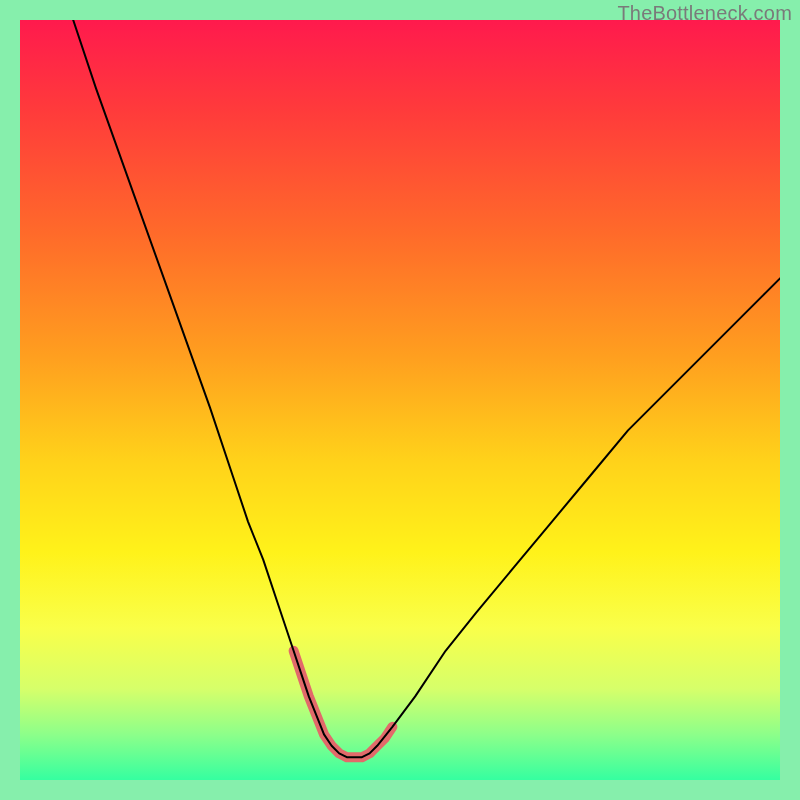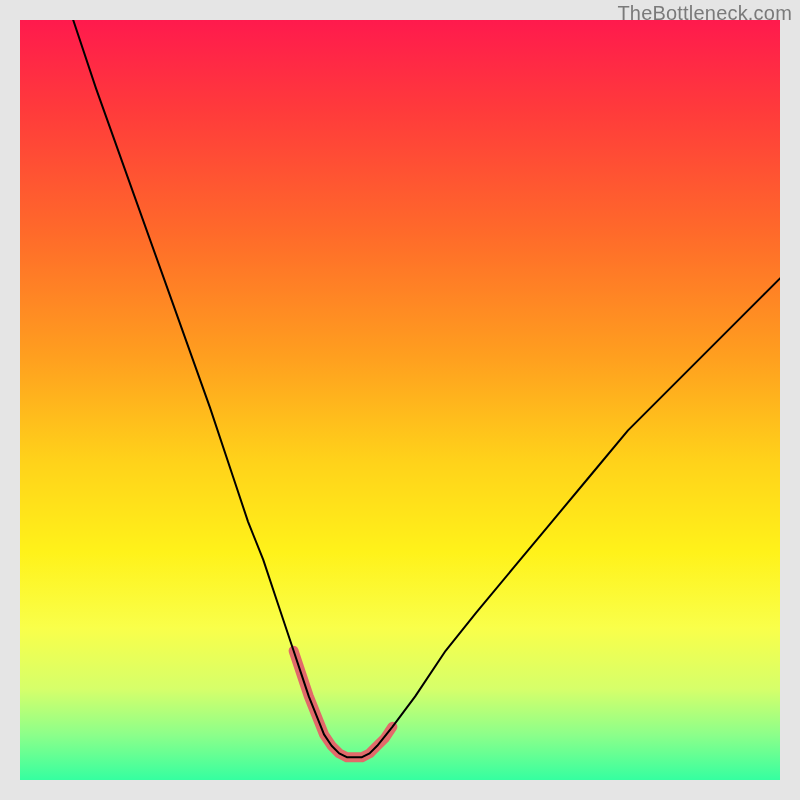--- a/index.html
+++ b/index.html
@@ -10,21 +10,21 @@
     background: #ffffff;
     font-family: Arial, Helvetica, sans-serif;
     overflow: hidden;
   }
   .frame {
     position: absolute;
     left: 0;
     top: 0;
     width: 800px;
     height: 800px;
-    background: #e5e5e5;
+    background: #86efac;
     box-sizing: border-box;
   }
   .plot-area {
     position: absolute;
     left: 20px;
     top: 20px;
     width: 760px;
     height: 760px;
     overflow: hidden;
   }

